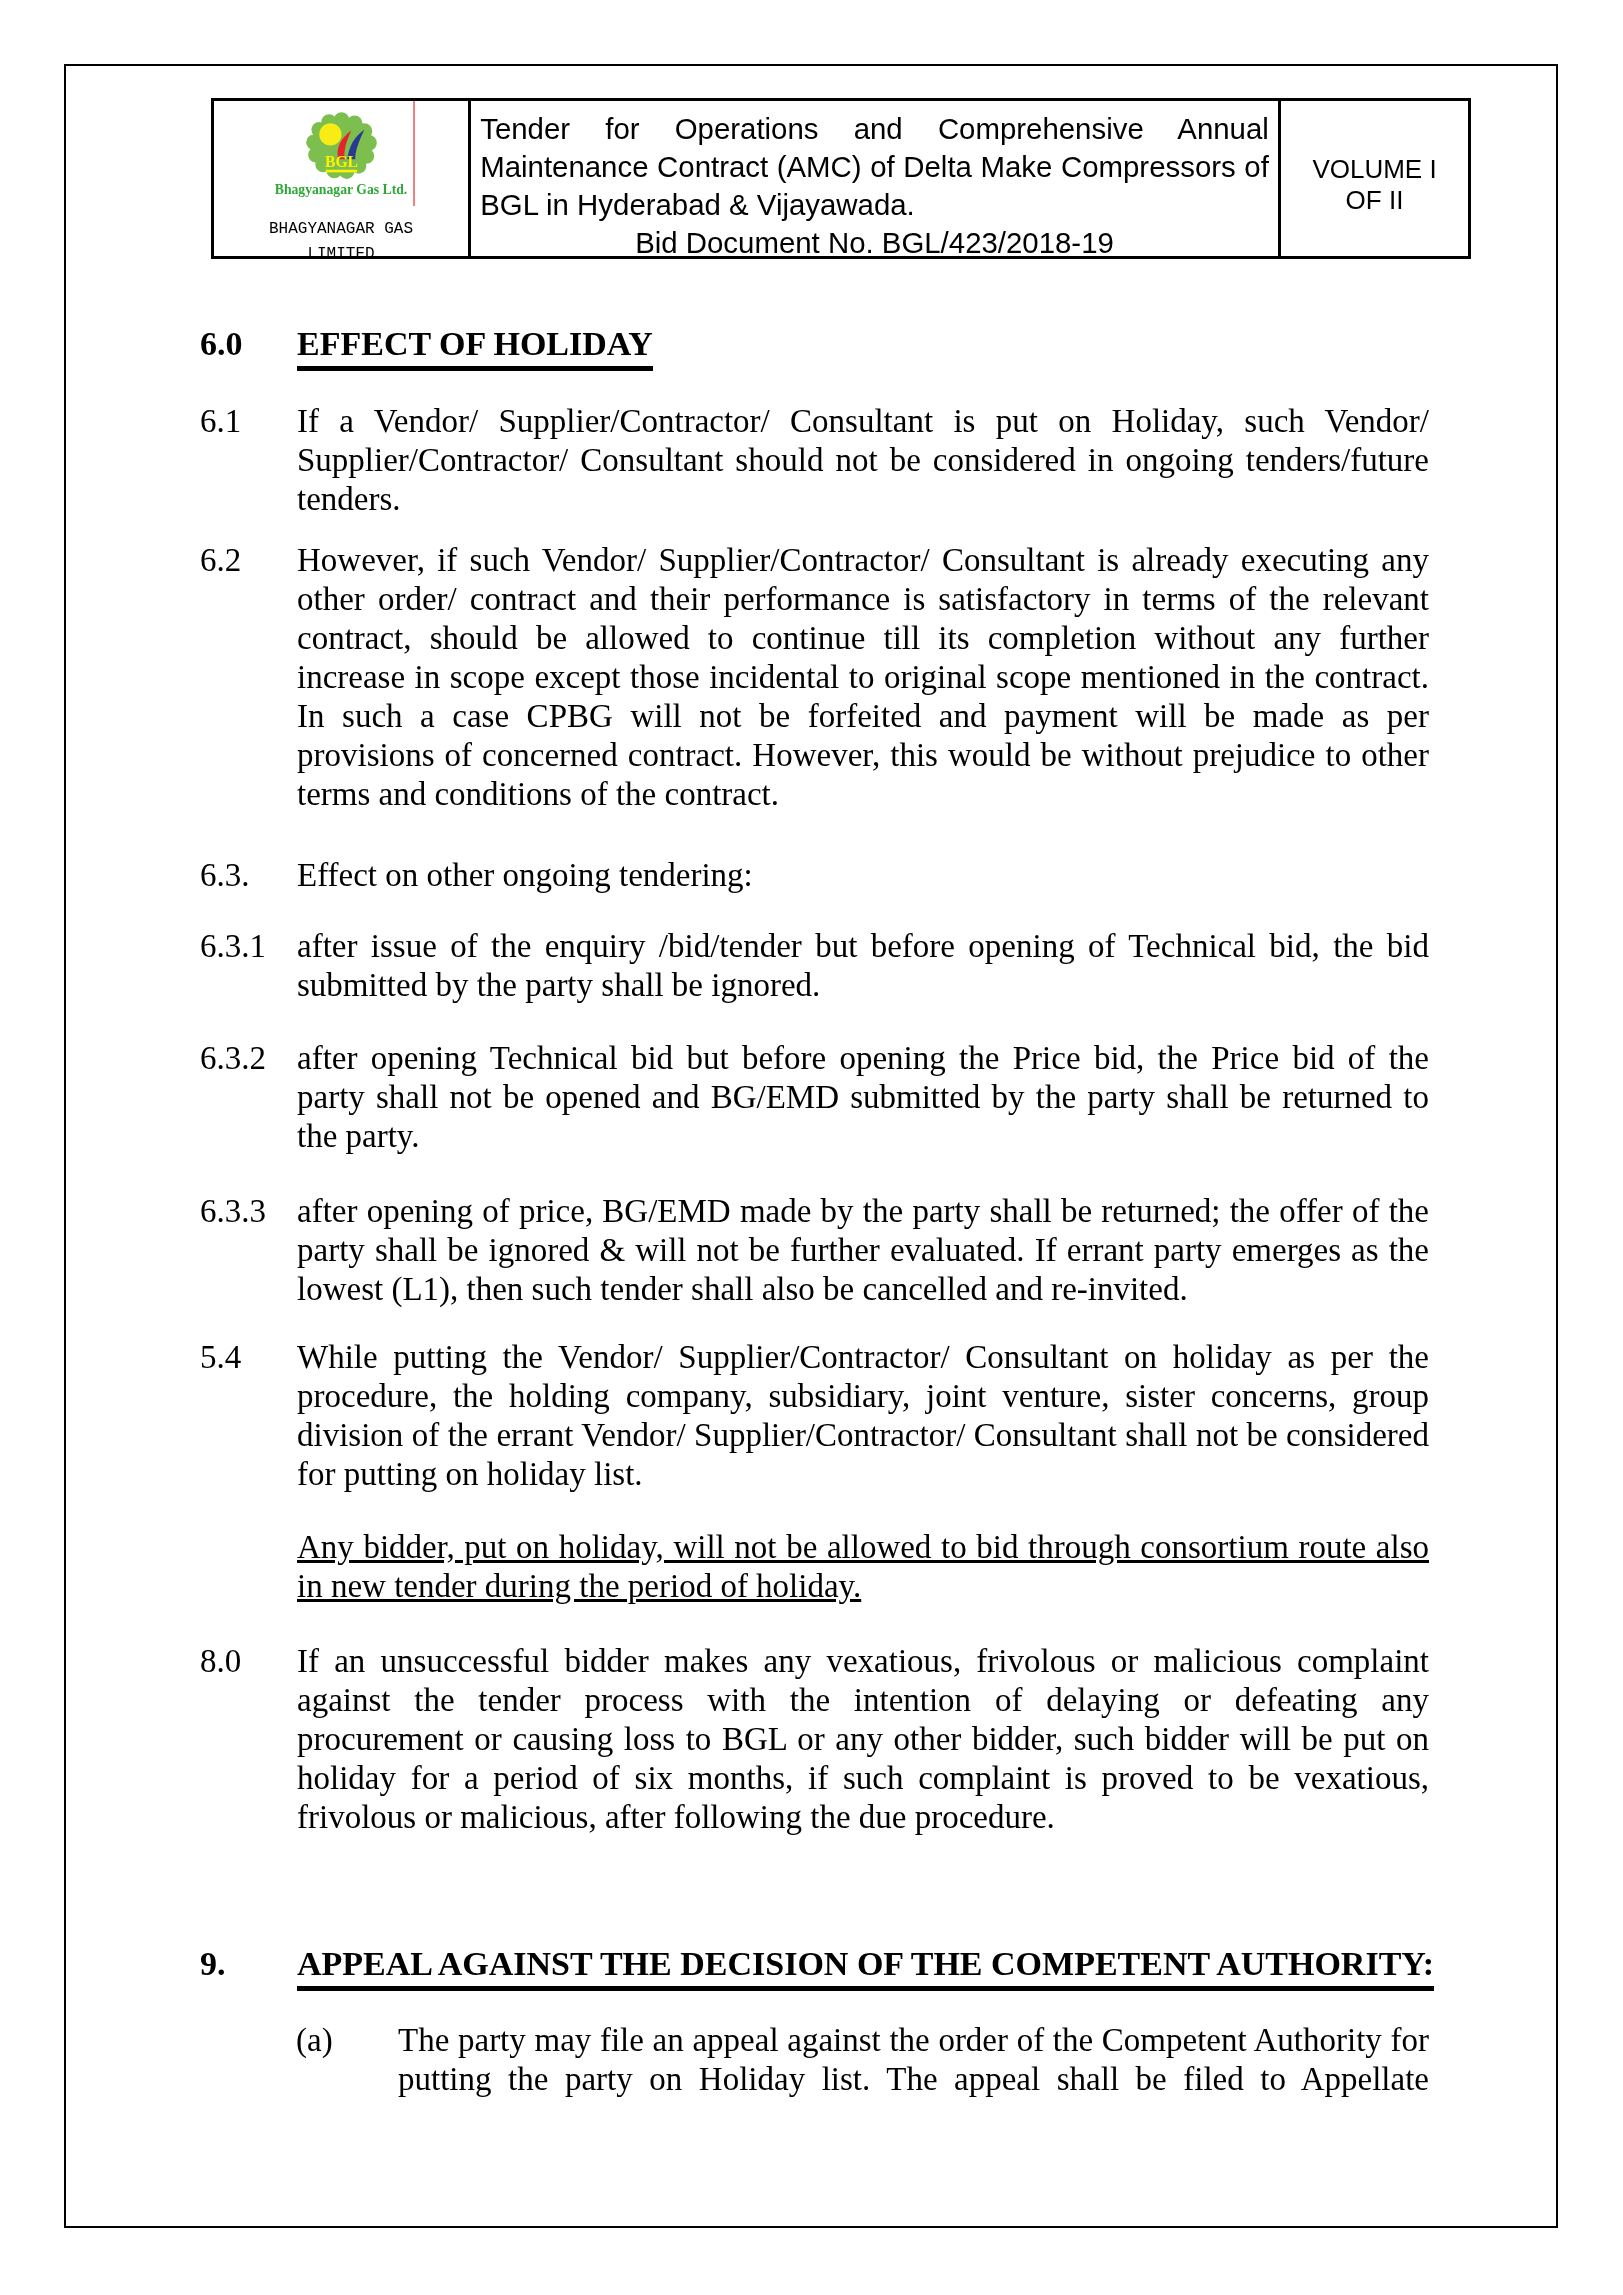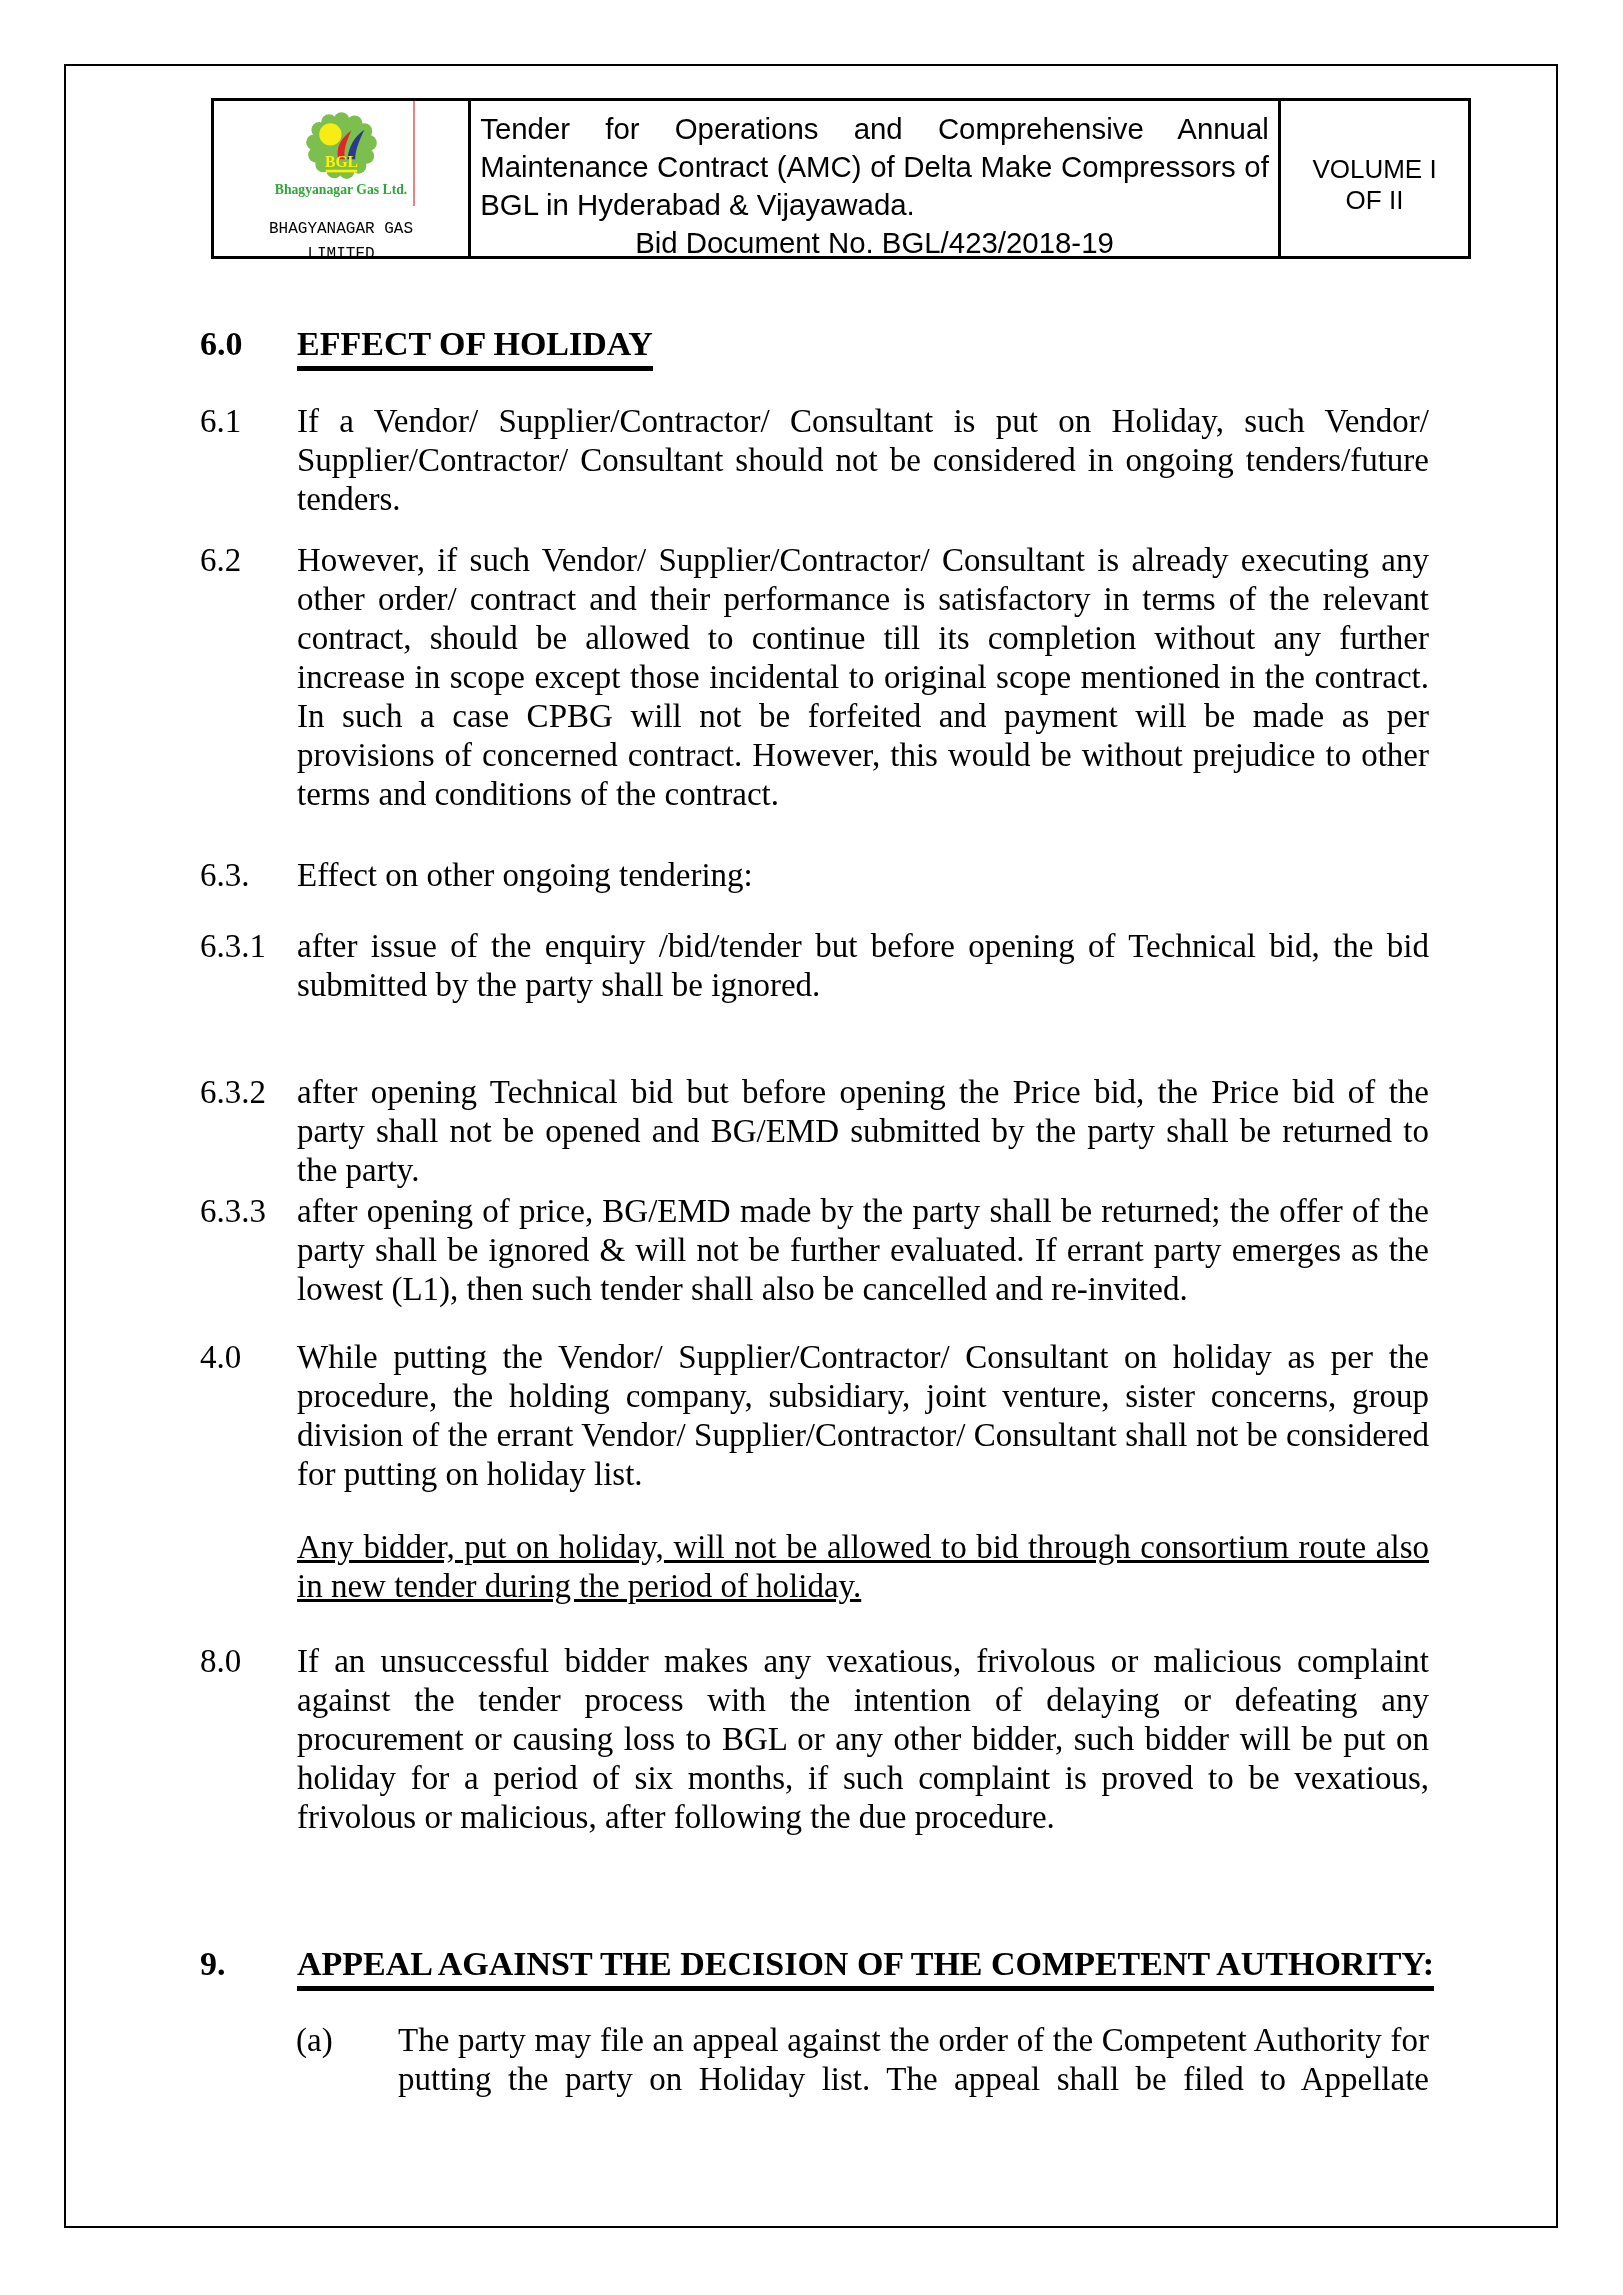--- a/index.html
+++ b/index.html
@@ -80,21 +80,21 @@
   }
   .heading-9{font-size:32px;}
   .heading-9 .txt{white-space:nowrap;}
   .sub-item{left:296px;width:1133px;}
   .sub-item .txt{margin-left:102px;text-align:justify;text-align-last:justify;}
   .s0{top:324px;}
   .s1{top:402px;}
   .s2{top:529px;margin-top:12px;}
   .s3{top:856px;}
   .s4{top:927px;}
-  .s5{top:1039px;margin-top:34px;}
+  .s5{top:1039px;}
   .s6{top:1192px;}
   .s7{top:1338px;}
   .s8{top:1528px;text-decoration:underline;}
   .s9{top:1642px;}
   .s10{top:1944px;}
   .s11{top:2021px;}
   
   .footer{
     position:absolute;left:195px;top:2158px;width:1233px;
     font-size:31px;line-height:38px;
@@ -180,21 +180,21 @@
     <span class="num">6.3.2</span>
     <div class="txt">after opening Technical bid but before opening the Price bid, the Price bid of the party shall not be opened and BG/EMD submitted by the party shall be returned to the party.</div>
   </div>
 
   <div class="section s6">
     <span class="num">6.3.3</span>
     <div class="txt">after opening of price, BG/EMD made by the party shall be returned; the offer of the party shall be ignored &amp; will not be further evaluated. If errant party emerges as the lowest (L1), then such tender shall also be cancelled and re-invited.</div>
   </div>
 
   <div class="section s7">
-    <span class="num">4.0</span>
+    <span class="num">5.4</span>
     <div class="txt">While putting the Vendor/ Supplier/Contractor/ Consultant on holiday as per the procedure, the holding company, subsidiary, joint venture, sister concerns, group division of the errant Vendor/ Supplier/Contractor/ Consultant shall not be considered for putting on holiday list.</div>
   </div>
 
   <div class="section s8">
     <span class="num"></span>
     <div class="txt">Any bidder, put on holiday, will not be allowed to bid through consortium route also in new tender during the period of holiday.</div>
   </div>
 
   <div class="section s9">
     <span class="num">8.0</span>

